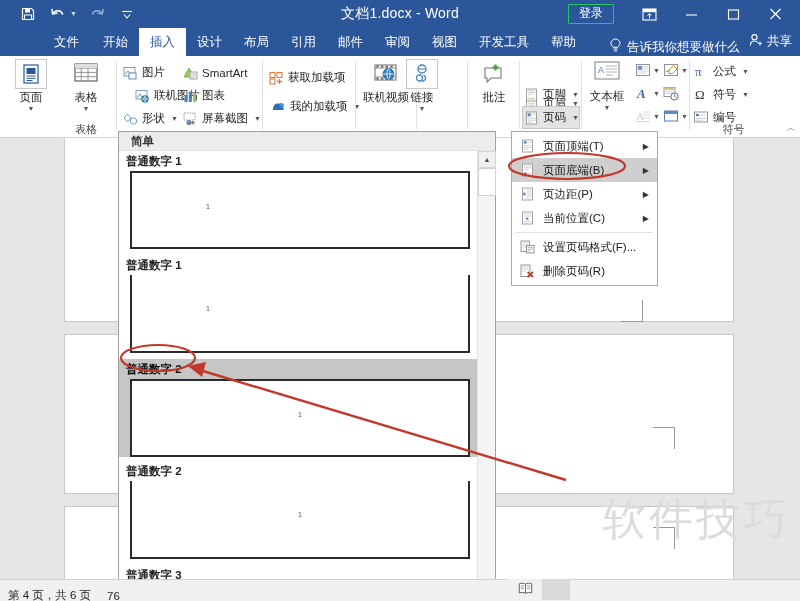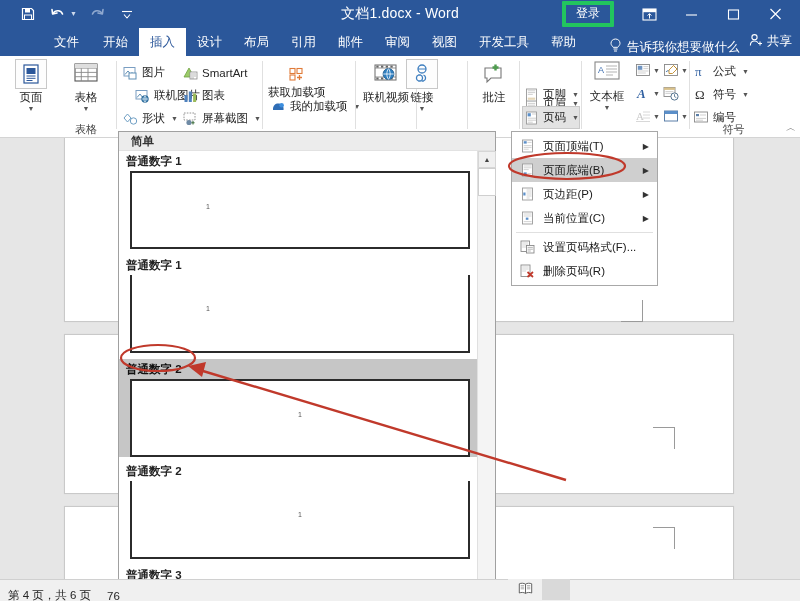--- a/index.html
+++ b/index.html
@@ -22,21 +22,21 @@
              color: #ffffff; font-size: 14px; line-height: 1; }
   .qat-btn.dim { color: #8fa8cf; }
   .qat-btn svg { display: block; }
   .title-text {
     position: absolute; left: 0; top: 0; width: 800px; height: 28px;
     display: flex; align-items: center; justify-content: center;
     font-size: 14px; color: #ffffff; letter-spacing: .2px;
   }
   .win-right { position: absolute; right: 4px; top: 0; height: 28px; display: flex; align-items: center; }
   .signin {
-    border: 4px solid #22c55e; border-radius: 1px;
+    border: 1px solid #22c55e; border-radius: 1px;
     padding: 2px 10px 3px; font-size: 12px; color: #ffffff; margin-right: 14px;
     line-height: 1.1;
   }
   .winbtn { width: 42px; height: 28px; display: flex; align-items: center; justify-content: center;
             color: #ffffff; font-size: 13px; }
   .winbtn svg { display: block; }
 
   
   .tabstrip {
     position: absolute; left: 0; top: 28px; width: 800px; height: 28px;
@@ -358,21 +358,21 @@
               <path d="M10 9v3.4 M8.4 10.7h3.2" stroke="#3f6f3f" stroke-width="1.1"></path>
             </svg>
         </span>
         <span>屏幕截图</span>
         <span class="carat">▼</span>
       </div>
     </div>
     <div class="rsep" style="left:262px;"></div>
 
     <div class="rgroup" style="left:266px; width:85px;">
-      <div class="smbtn" style="left:2px; top:11px;flex-direction:column;">
+      <div class="smbtn" style="left:2px; top:11px;">
         <span class="si">
           <svg width="15" height="14" viewBox="0 0 15 14">
               <rect x="1" y="1.5" width="5" height="5" fill="none" stroke="#e07b39" stroke-width="1.1"></rect>
               <rect x="8" y="1.5" width="5" height="5" fill="none" stroke="#e07b39" stroke-width="1.1"></rect>
               <rect x="1" y="8" width="5" height="5" fill="none" stroke="#e07b39" stroke-width="1.1"></rect>
               <path d="M10.5 8v5 M8 10.5h5" stroke="#e07b39" stroke-width="1.3"></path>
             </svg>
         </span>
         <span>获取加载项</span>
       </div>
@@ -588,20 +588,21 @@
 
     <div class="page" style="left:64px; top:196px; width:670px; height:160px;">
       <div class="margin-mark" style="left:56px; top:92px; border-left:1px solid #9a9a9a; border-top:1px solid #9a9a9a;"></div>
       <div class="margin-mark" style="right:58px; top:92px; border-right:1px solid #9a9a9a; border-top:1px solid #9a9a9a;"></div>
     </div>
 
     <div class="page" style="left:64px; top:368px; width:670px; height:200px;">
       <div class="margin-mark" style="right:58px; top:20px; border-right:1px solid #9a9a9a; border-top:1px solid #9a9a9a;"></div>
     </div>
     <div class="caret" style="left:387px; top:330px; height:20px;"></div>
+    <div class="watermark">软件技巧</div>
   </div>
 
   <div class="gallery">
     <div class="gallery-header">简单</div>
 
     <div class="gallery-body">
       <div class="g-item">
         <div class="g-label">普通数字 1</div>
         <div class="g-prev topline botline">
           <span class="g-num left">1</span>

